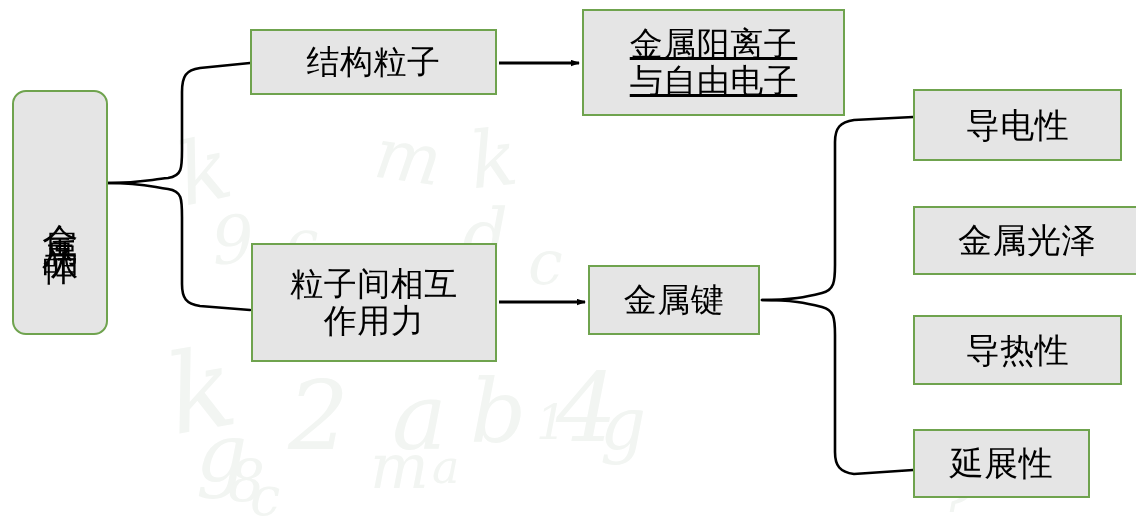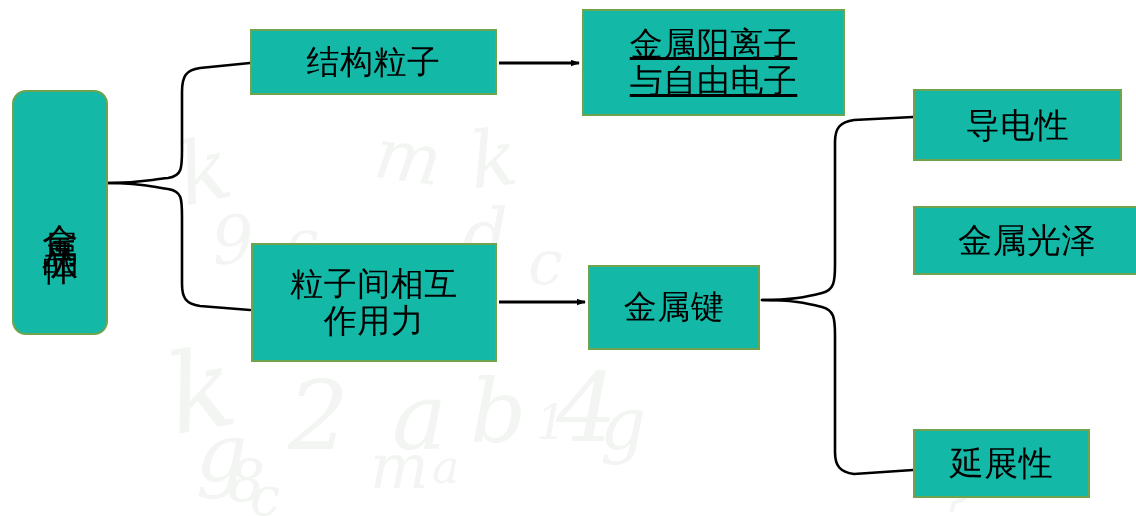--- a/index.html
+++ b/index.html
@@ -32,21 +32,21 @@
   }
   #edges {
     position: absolute;
     left: 0; top: 0;
     width: 1136px; height: 516px;
     pointer-events: none;
   }
   .node {
     position: absolute;
     box-sizing: border-box;
-    background: #14b8a6;
+    background: #e5e5e5;
     border: 2px solid #6fa34e;
     display: flex;
     align-items: center;
     justify-content: center;
     text-align: center;
     color: #000000;
     line-height: 1.12;
     letter-spacing: 0.5px;
   }
   .node-root {
@@ -117,30 +117,33 @@
   <div class="node node-l1" style="left:251px; top:243px; width:246px; height:119px;">
     <span class="node-text">粒子间相互
 作用力</span>
   </div>
 
   <div class="node node-l2" style="left:582px; top:9px; width:263px; height:107px;text-decoration:underline;">
     <span class="node-text">金属阳离子
 与自由电子</span>
   </div>
 
-  <div class="node node-l2" style="left:588px; top:265px; width:172px; height:85px;">
+  <div class="node node-l2" style="left:588px; top:265px; width:172px; height:70px;">
     <span class="node-text">金属键</span>
   </div>
 
   <div class="node node-prop" style="left:913px; top:89px; width:209px; height:72px;">
     <span class="node-text">导电性</span>
   </div>
 
   <div class="node node-prop" style="left:913px; top:206px; width:228px; height:69px;align-items:center;">
     <span class="node-text">金属光泽</span>
   </div>
 
+  <div class="node node-prop" style="left:913px; top:315px; width:209px; height:70px;">
+    <span class="node-text">导热性</span>
+  </div>
 
   <div class="node node-prop" style="left:913px; top:429px; width:177px; height:69px;">
     <span class="node-text">延展性</span>
   </div>
 
 </div>
 
 </body></html>

